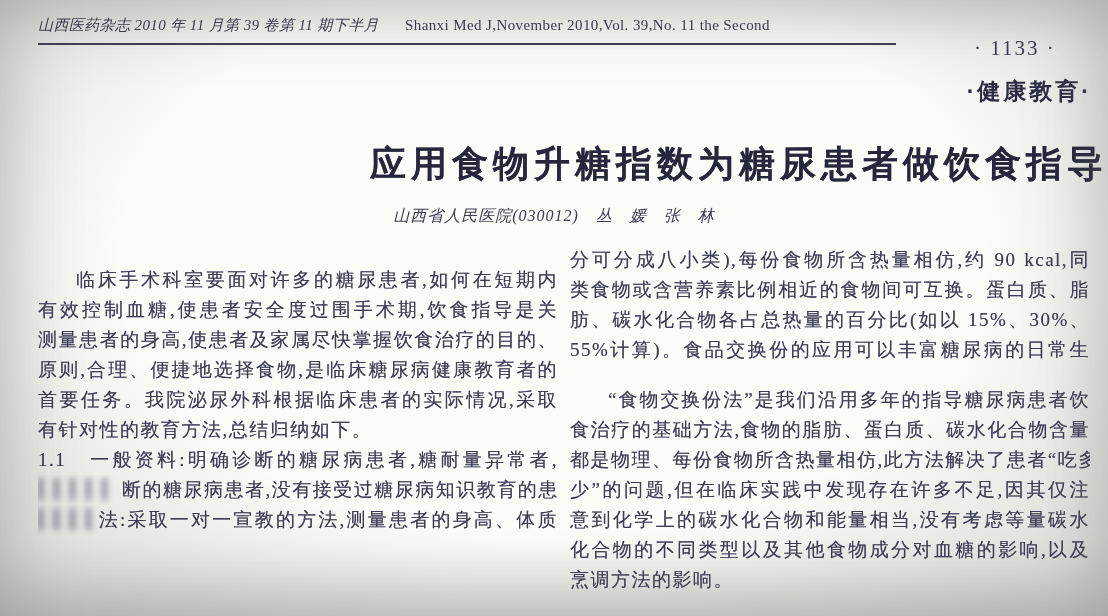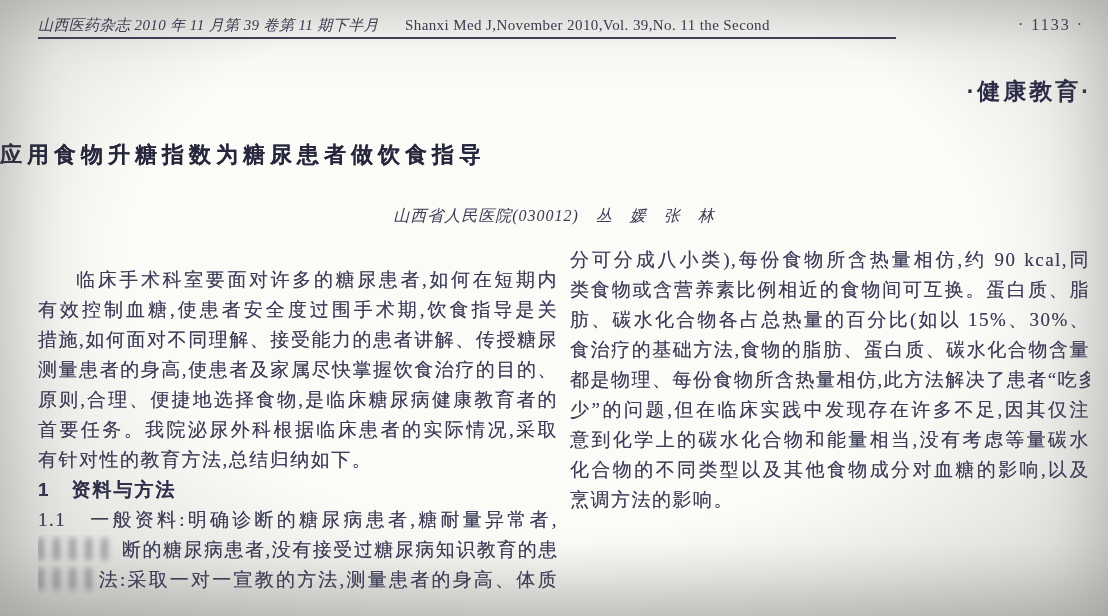--- a/index.html
+++ b/index.html
@@ -16,39 +16,39 @@
     color:#3d3d58;
   }
   .page::after{
     content:"";position:absolute;inset:0;pointer-events:none;
     box-shadow:inset 0 0 70px 8px rgba(105,105,102,0.38);
   }
   
   .hdr{
     position:absolute;top:16px;left:38px;width:858px;
     border-bottom:2px solid #3c3c55;
-    padding-bottom:2px;
+    padding-bottom:8px;
     display:flex;align-items:baseline;gap:26px;
     font-size:15px;letter-spacing:0.4px;color:#34344e;
     white-space:nowrap;
   }
   .hdr .cn{font-style:italic;}
   .pageno{
-    position:absolute;top:16px;right:24px;width:110px;
-    text-align:right;font-size:16px;color:#3a3a58;letter-spacing:2px;
+    position:absolute;top:36px;right:24px;width:110px;
+    text-align:left;font-size:21px;color:#3a3a58;letter-spacing:2px;
   }
   .section-label{
     position:absolute;top:76px;right:16px;
     font-size:23px;font-weight:bold;letter-spacing:3px;color:#2c2c46;
     font-family:"Liberation Sans","DejaVu Sans",sans-serif;
   }
   .title{
     position:absolute;top:140px;left:0;width:100%;
-    text-align:left;
-    font-size:22px;font-weight:bold;letter-spacing:5px;color:#26263c;
+    text-align:right;
+    font-size:36px;font-weight:bold;letter-spacing:5px;color:#26263c;
     font-family:"Liberation Sans","DejaVu Sans",sans-serif;
     text-shadow:0 0 0.5px rgba(40,40,60,.7);
   }
   .byline{
     position:absolute;top:206px;left:0;width:100%;
     text-align:center;
     font-size:16px;font-style:italic;letter-spacing:1px;color:#3b3b55;
   }
   
   .cols{
@@ -92,34 +92,34 @@
   <div class="section-label">·健康教育·</div>
 
   <div class="title">应用食物升糖指数为糖尿患者做饮食指导</div>
 
   <div class="byline">山西省人民医院(030012)　丛　媛　张　林</div>
 
   <div class="cols">
     <div class="col">
         <div class="tline indent">临床手术科室要面对许多的糖尿患者,如何在短期内</div>
         <div class="tline">有效控制血糖,使患者安全度过围手术期,饮食指导是关</div>
-        <div class="tline">措施,如何面对不同理解、接受能力的患者讲解、传授糖尿</div>
         <div class="tline">测量患者的身高,使患者及家属尽快掌握饮食治疗的目的、</div>
         <div class="tline">原则,合理、便捷地选择食物,是临床糖尿病健康教育者的</div>
         <div class="tline">首要任务。我院泌尿外科根据临床患者的实际情况,采取</div>
         <div class="tline short">有针对性的教育方法,总结归纳如下。</div>
-        <div class="tline heading">1　资料与方法</div>
         <div class="tline">1.1　一般资料:明确诊断的糖尿病患者,糖耐量异常者,</div>
         <div class="tline"><span class="blur-chunk" style="width: 78px;"></span>断的糖尿病患者,没有接受过糖尿病知识教育的患</div>
         <div class="tline"><span class="blur-chunk" style="width: 54px;"></span>法:采取一对一宣教的方法,测量患者的身高、体质</div>
       </div>
     <div class="col">
         <div class="tline">分可分成八小类),每份食物所含热量相仿,约 90 kcal,同</div>
         <div class="tline">类食物或含营养素比例相近的食物间可互换。蛋白质、脂</div>
         <div class="tline">肪、碳水化合物各占总热量的百分比(如以 15%、30%、</div>
+        <div class="tline">55%计算)。食品交换份的应用可以丰富糖尿病的日常生</div>
+        <div class="tline indent">“食物交换份法”是我们沿用多年的指导糖尿病患者饮</div>
         <div class="tline">食治疗的基础方法,食物的脂肪、蛋白质、碳水化合物含量</div>
         <div class="tline">都是物理、每份食物所含热量相仿,此方法解决了患者“吃多</div>
         <div class="tline">少”的问题,但在临床实践中发现存在许多不足,因其仅注</div>
         <div class="tline">意到化学上的碳水化合物和能量相当,没有考虑等量碳水</div>
         <div class="tline">化合物的不同类型以及其他食物成分对血糖的影响,以及</div>
         <div class="tline short">烹调方法的影响。</div>
       </div>
   </div>
 
 </div>

